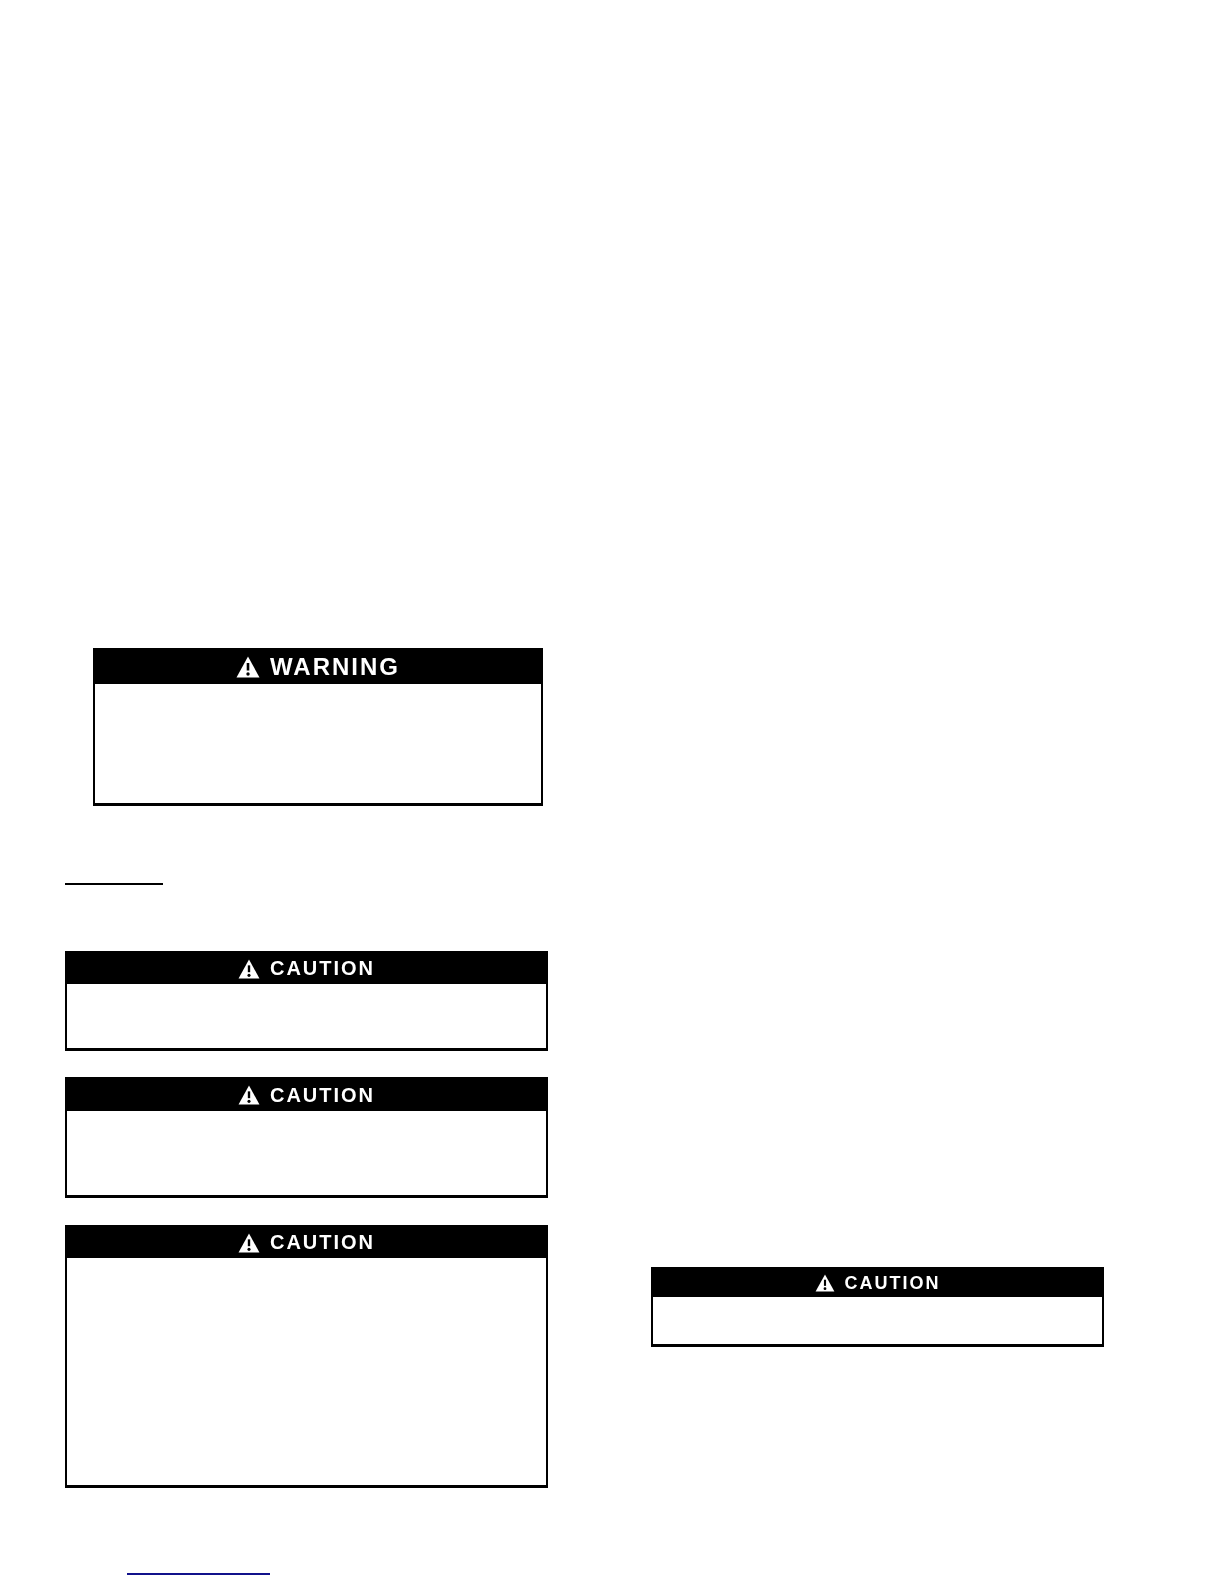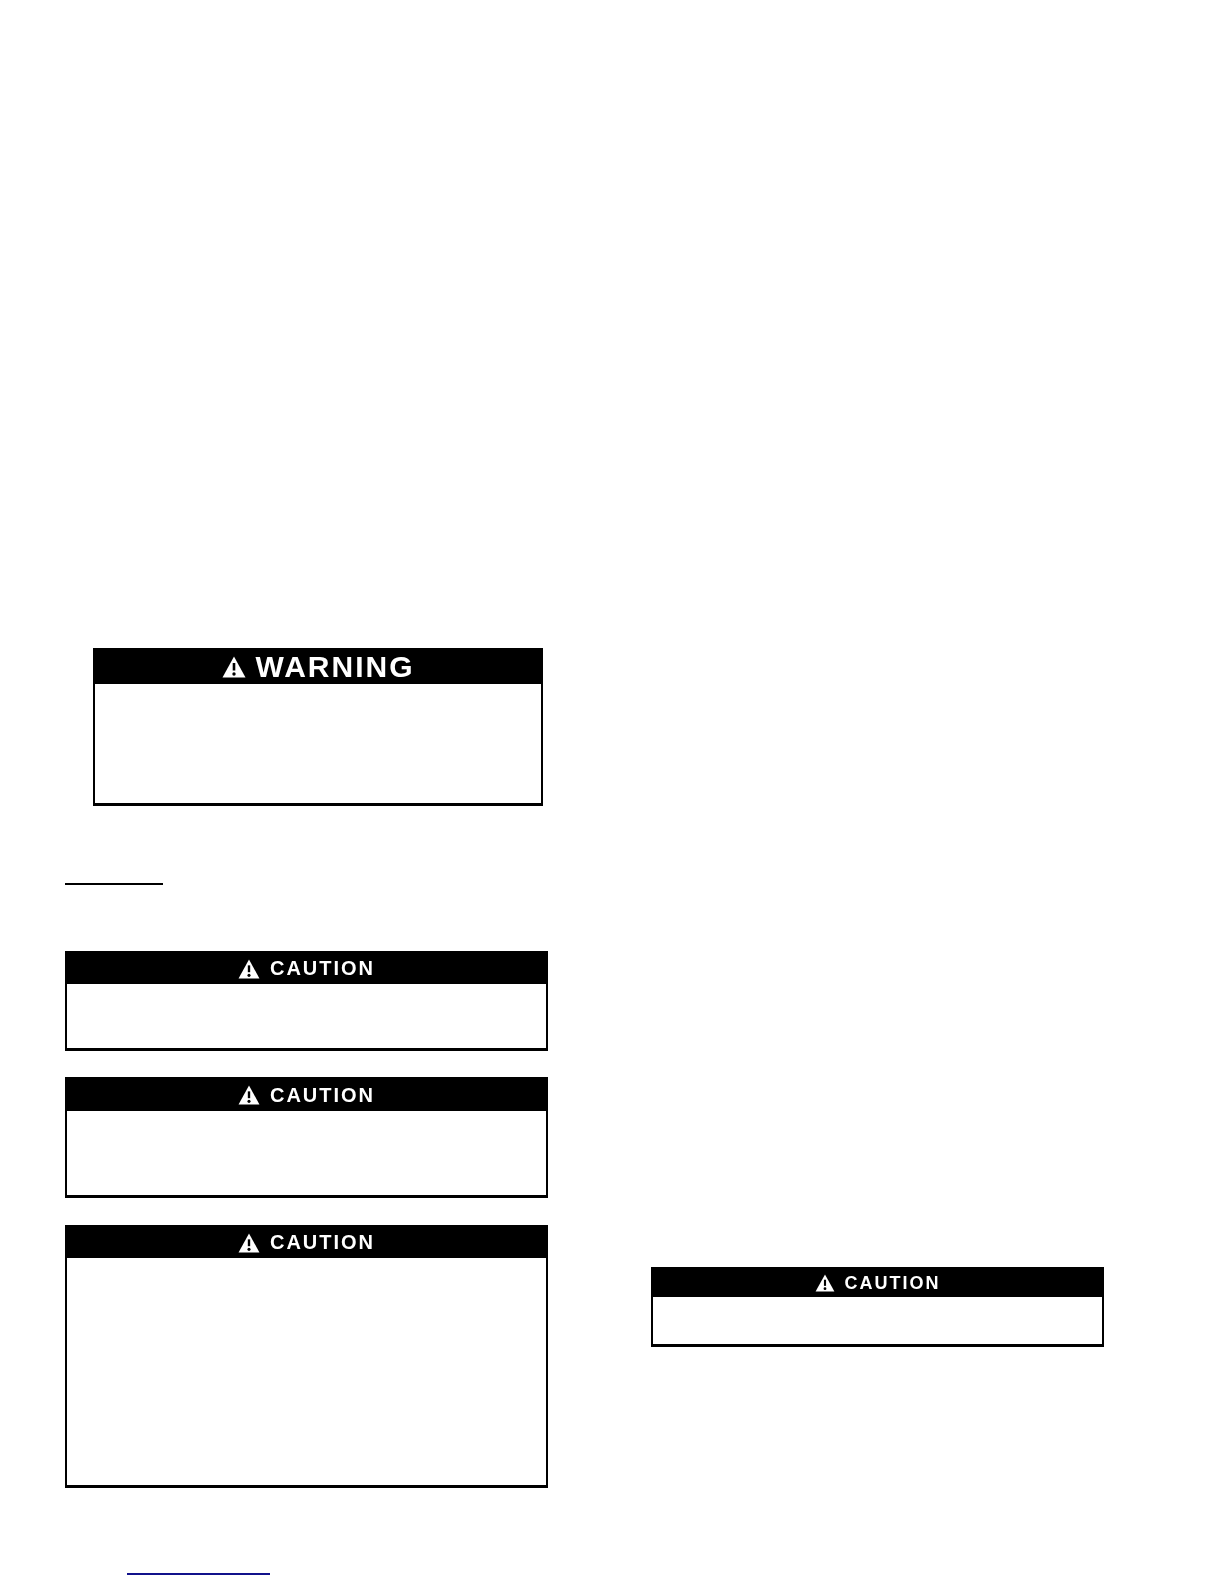--- a/index.html
+++ b/index.html
@@ -32,21 +32,21 @@
     font-weight: bold;
     letter-spacing: 2px;
     box-sizing: border-box;
     width: 100%;
   }
   .alert-icon { display: inline-flex; }
   .alert-icon svg { display: block; }
 
   
   .box-warning      { left: 93px;  top: 648px;  width: 450px; height: 158px; }
-  .box-warning      .box-header { height: 34px; font-size: 30px; }
+  .box-warning      .box-header { height: 34px; font-size: 24px; }
   .box-caution-1    { left: 65px;  top: 951px;  width: 483px; height: 100px; }
   .box-caution-1    .box-header { height: 31px; font-size: 20px; }
   .box-caution-2    { left: 65px;  top: 1077px; width: 483px; height: 121px; }
   .box-caution-2    .box-header { height: 32px; font-size: 20px; }
   .box-caution-3    { left: 65px;  top: 1225px; width: 483px; height: 263px; }
   .box-caution-3    .box-header { height: 31px; font-size: 20px; }
   .box-caution-right{ left: 651px; top: 1267px; width: 453px; height: 80px; }
   .box-caution-right .box-header { height: 28px; font-size: 18px; }
 
   .heading-underline {

